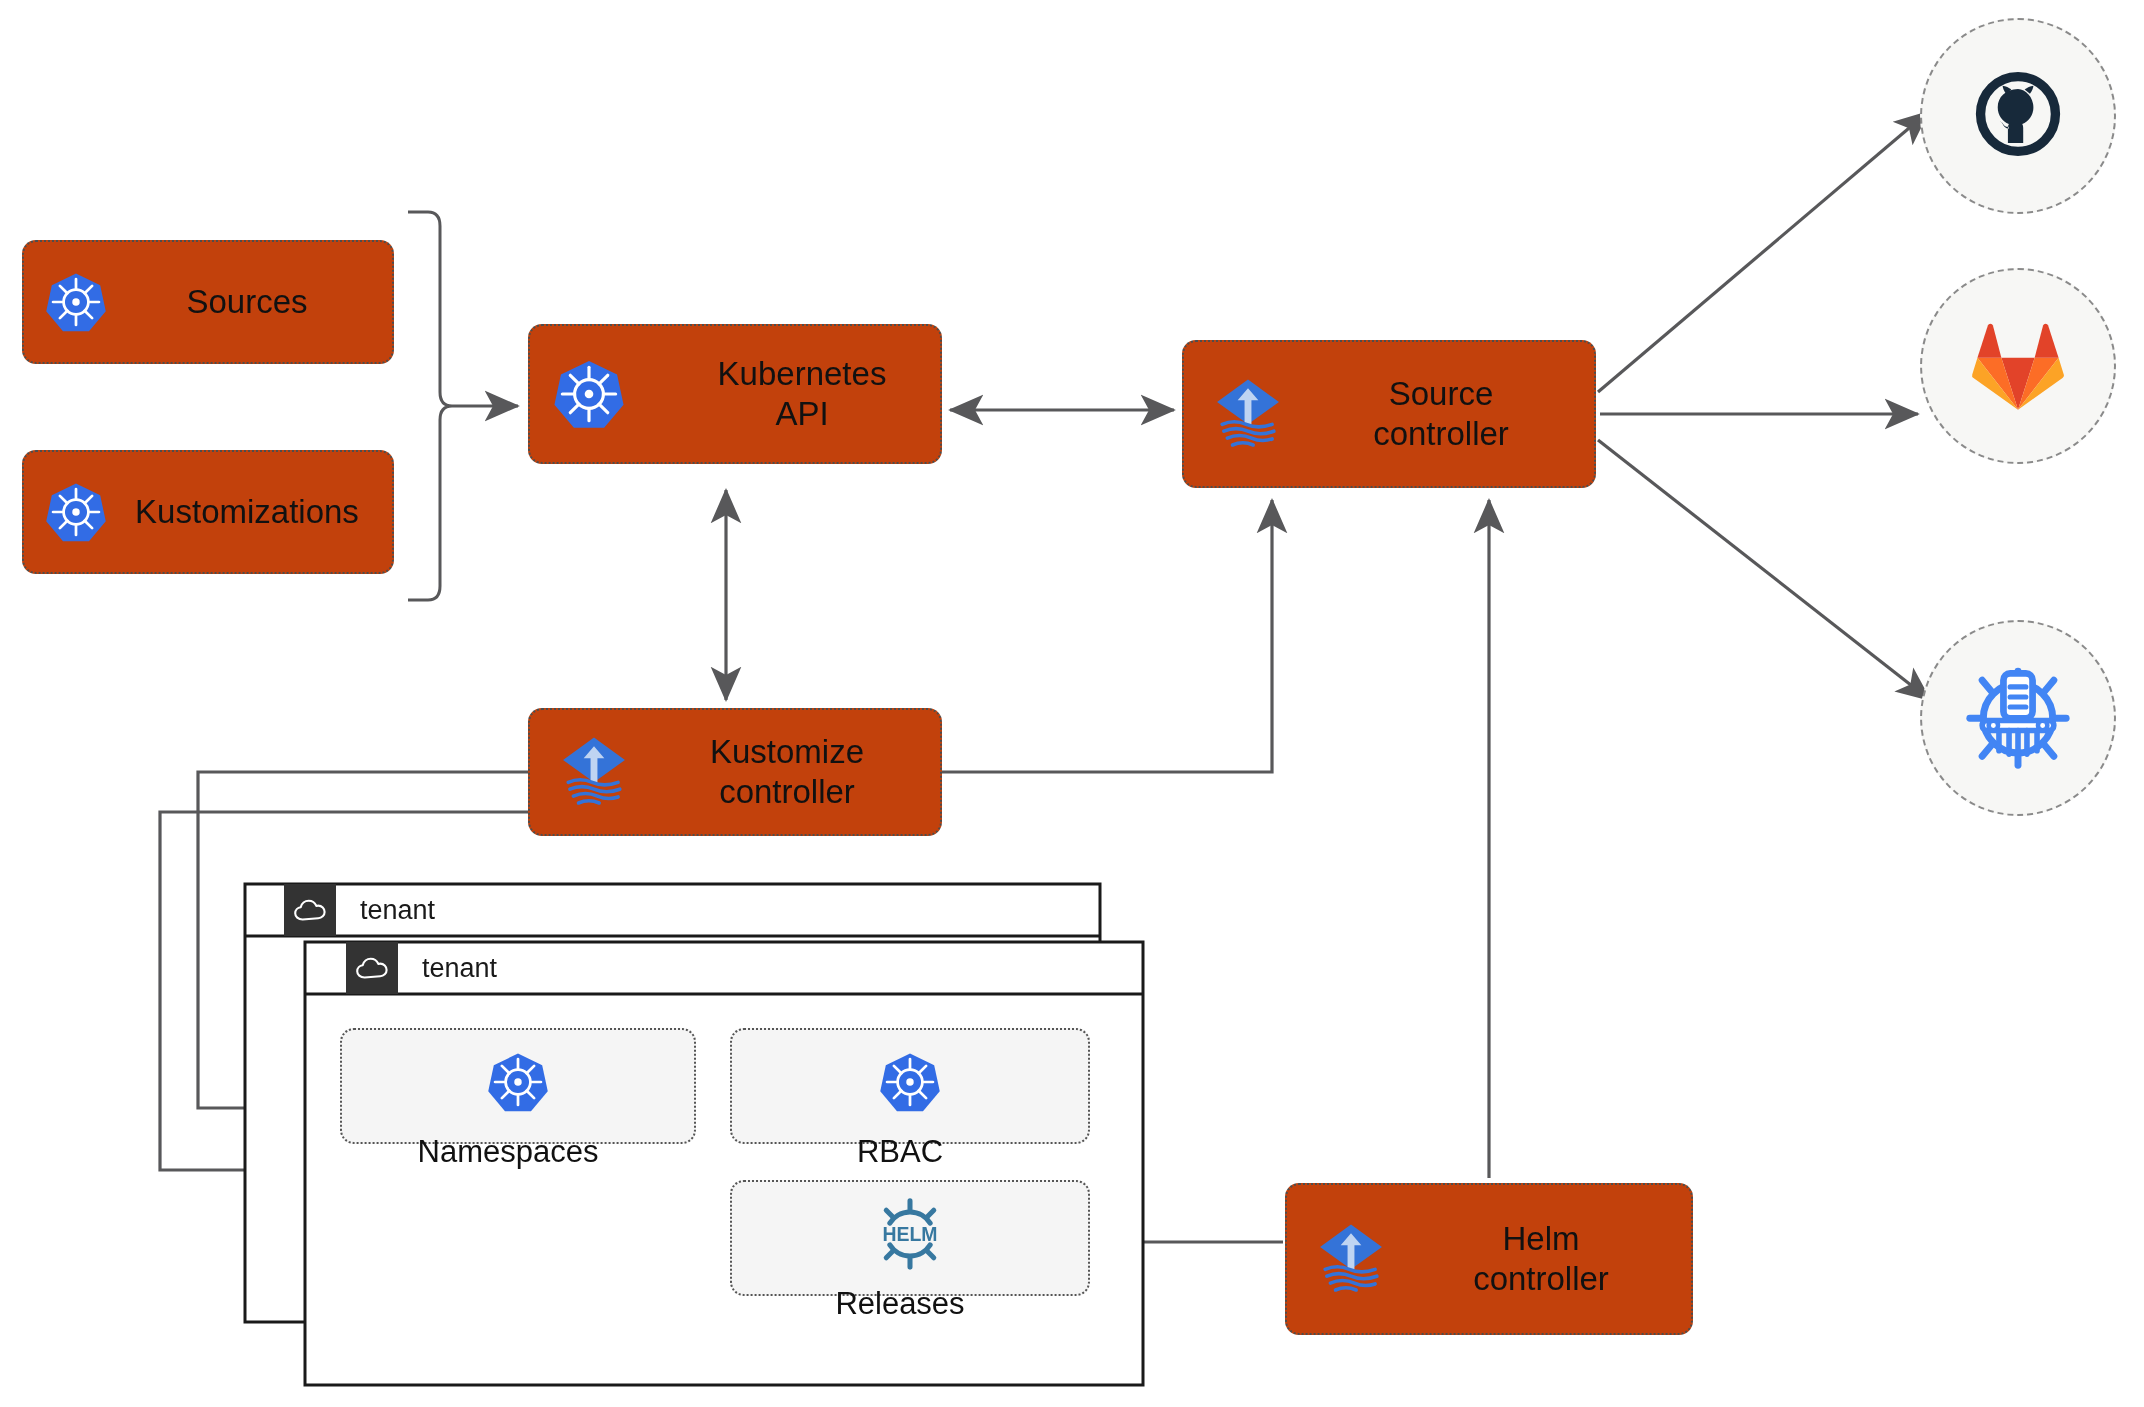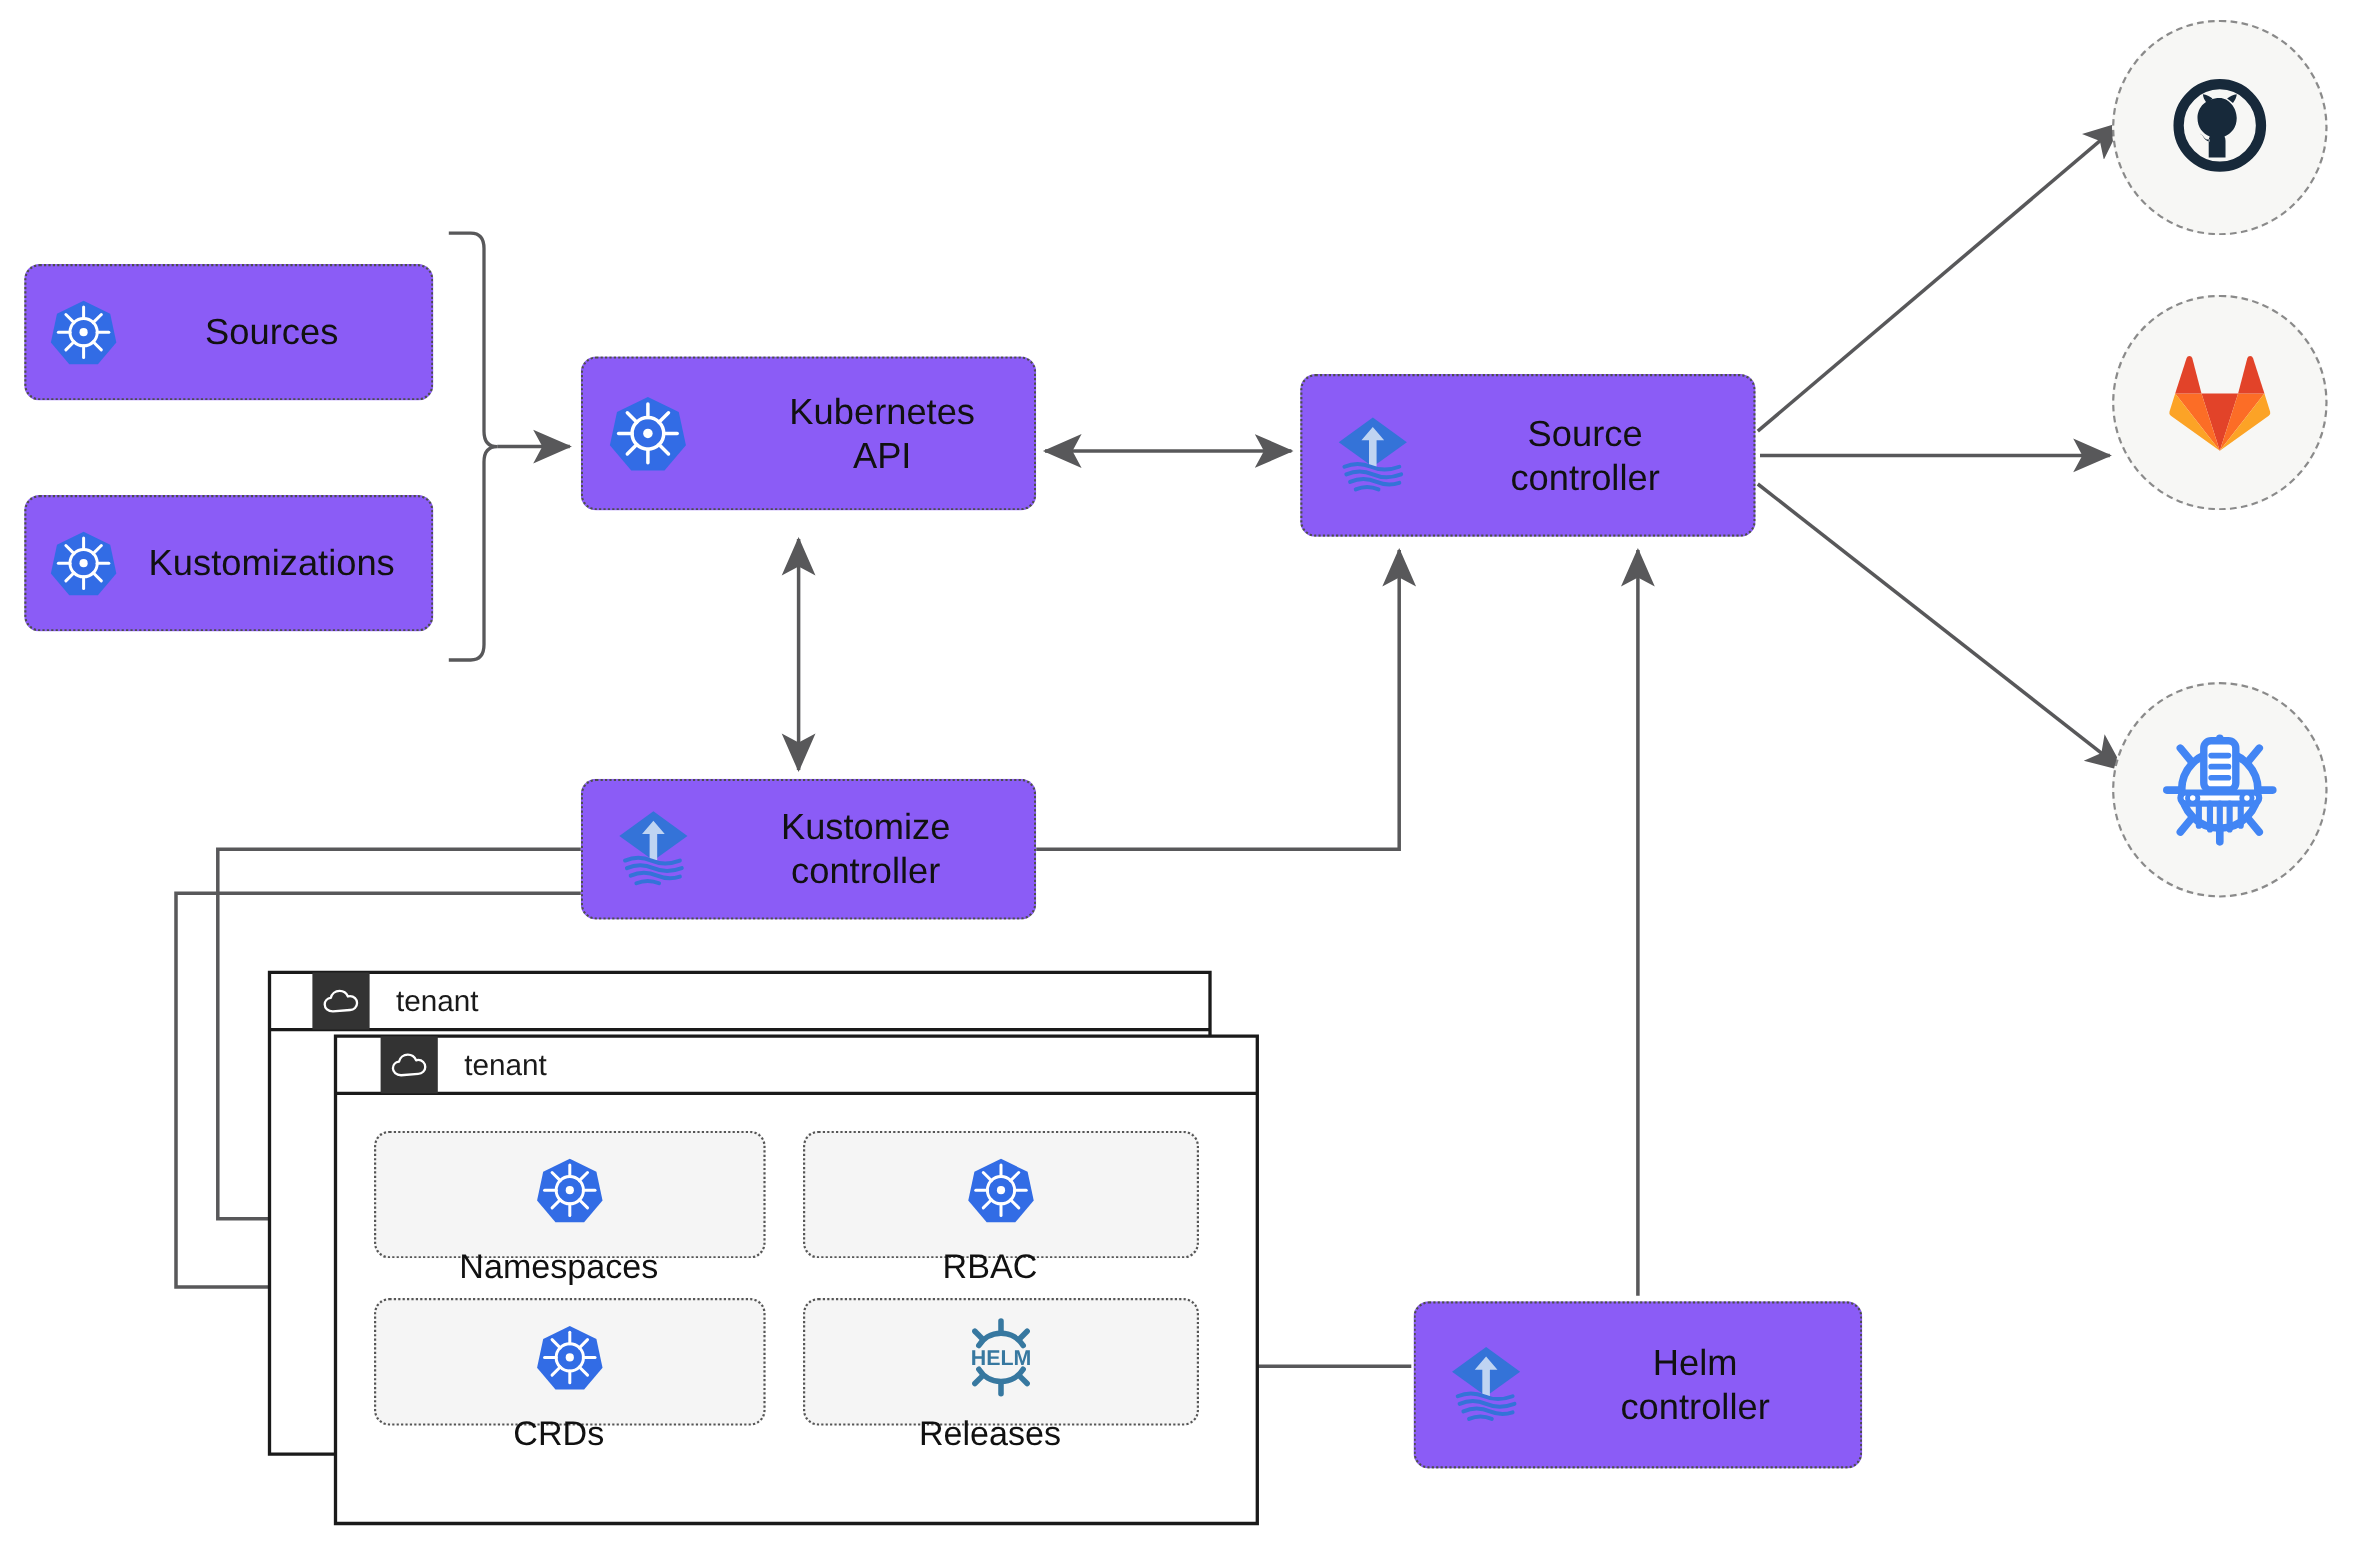--- a/index.html
+++ b/index.html
@@ -22,21 +22,21 @@
     height:1407px;
     overflow:visible;
   }
   #edges{z-index:1;}
   #tenants{z-index:2;}
 
   
   .node{
     position:absolute;
     box-sizing:border-box;
-    background:#8b5cf6;
+    background:#c2410c;
     border:2.4px dotted #4d4d4d;
     border-radius:14px;
     display:flex;
     align-items:center;
     z-index:4;
   }
   .node .ico{
     flex:0 0 auto;
     display:flex;
     align-items:center;
@@ -347,40 +347,20 @@
             <path d="M64 64 L76 76"></path>
           <path d="M64 36 L76 24"></path>
             <path d="M36 64 L24 76"></path>
         </g>
         <circle cx="50" cy="50" r="6" fill="#ffffff"></circle>
       </svg>
     </span>
     <span class="lbl">RBAC</span>
   </div>
 
-  <div class="chip" id="chip-crds">
-    <span class="ico">
-      <svg width="62" height="62" viewBox="0 0 100 100" aria-hidden="true">
-        <path d="M50 4 L89 23 L98 65 L71 97 L29 97 L2 65 L11 23 Z" fill="#326CE5"></path>
-        <g fill="none" stroke="#ffffff" stroke-width="4.4" stroke-linecap="round">
-          <circle cx="50" cy="50" r="20"></circle>
-          <path d="M50 30 L50 13"></path>
-            <path d="M50 70 L50 87"></path>
-          <path d="M30 50 L13 50"></path>
-            <path d="M70 50 L87 50"></path>
-          <path d="M36 36 L24 24"></path>
-            <path d="M64 64 L76 76"></path>
-          <path d="M64 36 L76 24"></path>
-            <path d="M36 64 L24 76"></path>
-        </g>
-        <circle cx="50" cy="50" r="6" fill="#ffffff"></circle>
-      </svg>
-    </span>
-    <span class="lbl">CRDs</span>
-  </div>
 
   <div class="chip" id="chip-releases">
     <span class="ico">
       <svg width="72" height="72" viewBox="0 0 100 100" aria-hidden="true">
         <g stroke="#3778A0" stroke-width="7" fill="none" stroke-linecap="round">
           <path d="M22 35 A 33 33 0 0 1 78 35"></path>
           <path d="M22 65 A 33 33 0 0 0 78 65"></path>
           <path d="M50 4 L50 18"></path>
           <path d="M50 82 L50 96"></path>
           <path d="M17 17 L27 27"></path>

